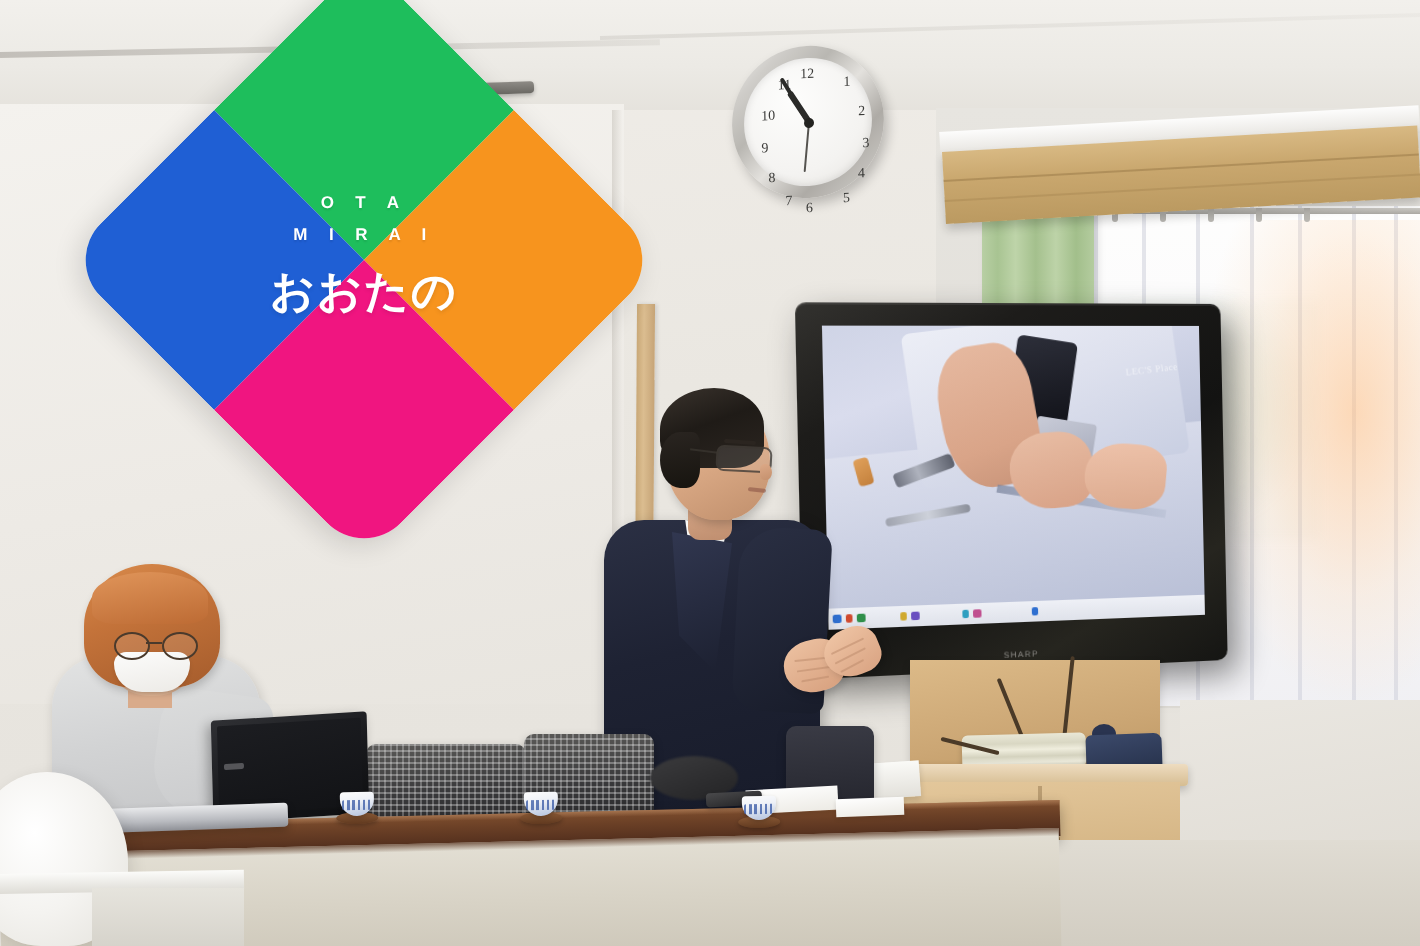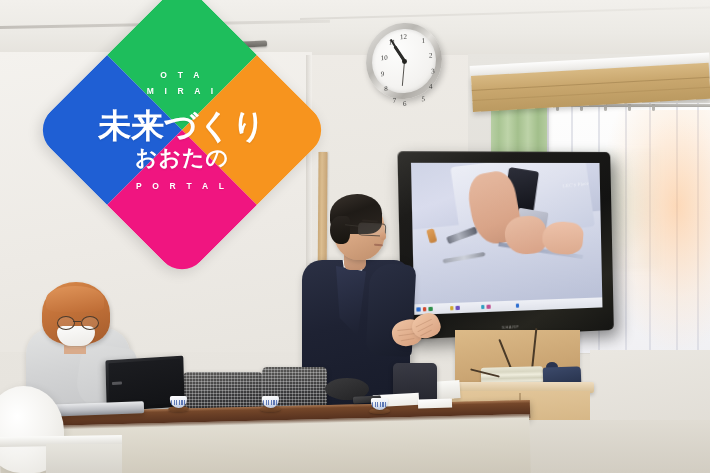--- a/index.html
+++ b/index.html
@@ -754,19 +754,17 @@
   <div class="logo">
     <div class="q q-green" style="background: rgb(30, 190, 92);"></div>
     <div class="q q-orange" style="background: rgb(247, 148, 30);"></div>
     <div class="q q-blue" style="background: rgb(31, 95, 212);"></div>
     <div class="q q-pink" style="background: rgb(240, 21, 128);"></div>
   </div>
   <div class="logo-text" style="color: rgb(255, 255, 255);">
     <div class="lt-sub">O T A</div>
     <div class="lt-sub">M I R A I</div>
     <div class="lt-gap"></div>
-    <div class="lt-main2">未来づくり</div>
     <div class="lt-main3">おおたの</div>
     <div class="lt-gap2"></div>
-    <div class="lt-sub">P O R T A L</div>
   </div>
 
 </div>
 
 </body></html>

